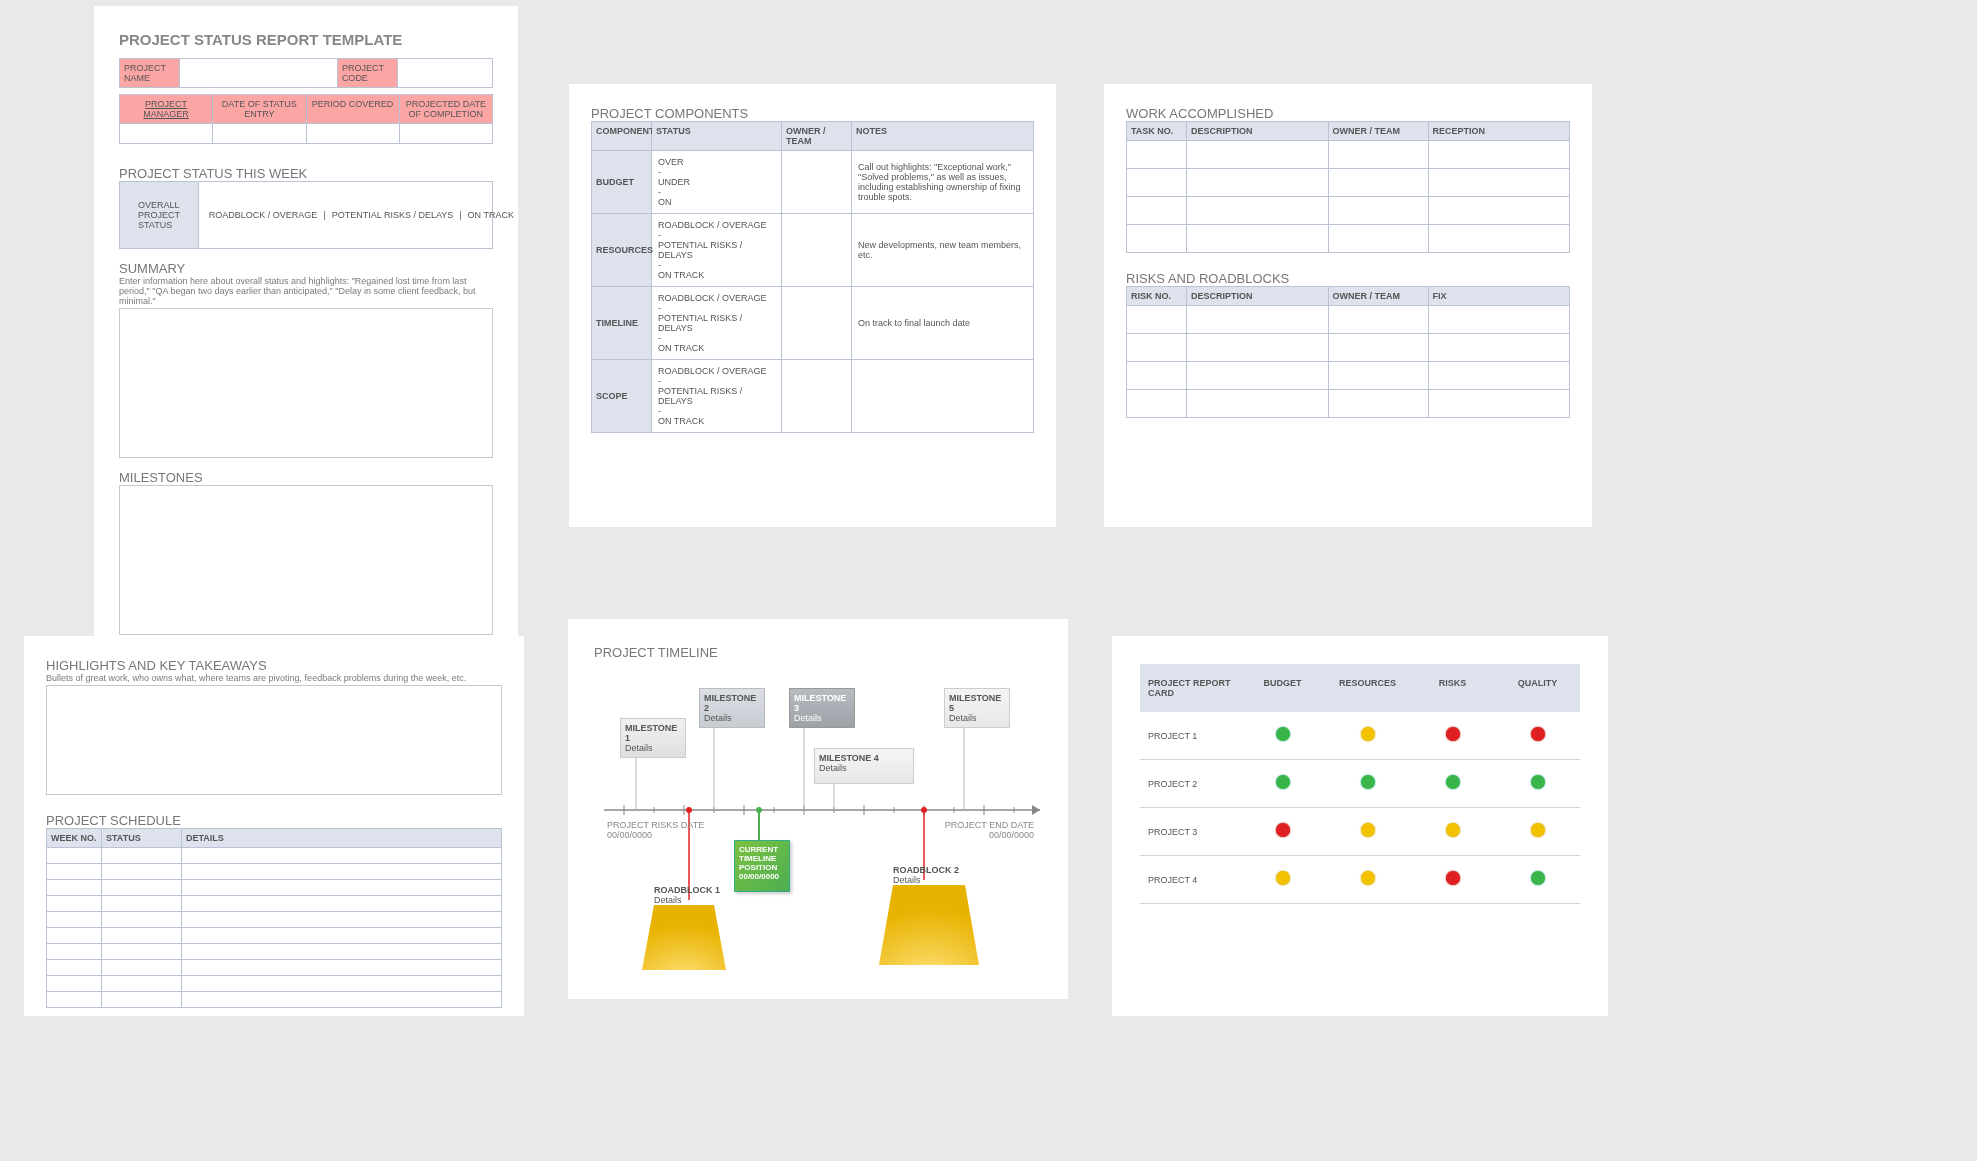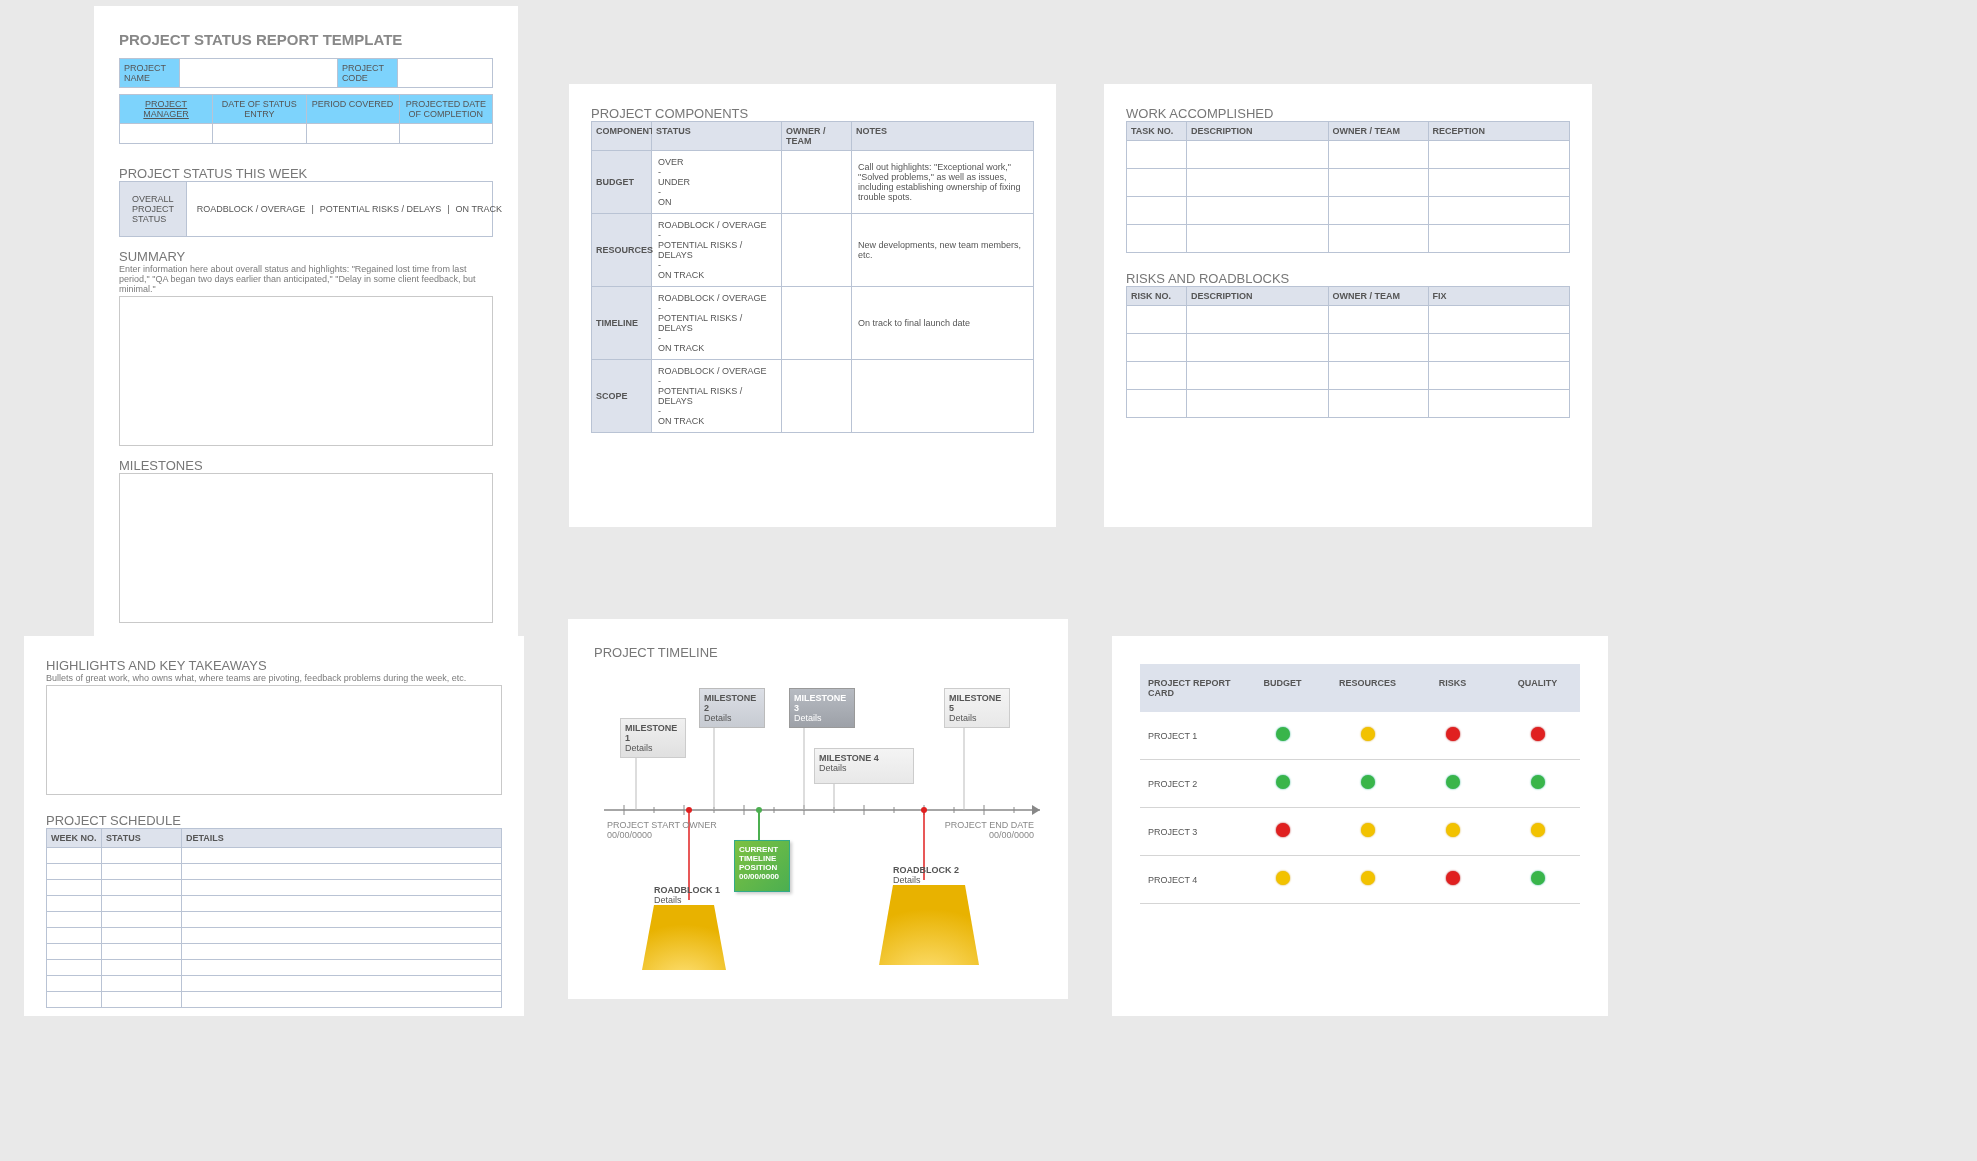--- a/index.html
+++ b/index.html
@@ -1,20 +1,20 @@
 <!DOCTYPE html>
 <html><head>
 <meta charset="utf-8">
 <style>
   * { box-sizing: border-box; }
   html,body { margin:0; padding:0; background:#e9e9e9; font-family:"Century Gothic","Segoe UI",Arial,sans-serif; color:#555; }
   #stage { width:1977px; height:1161px; position:relative; }
   .page { position:absolute; background:#fff; }
   .bbar { border:1px solid #b9c3d4; }
-  .hdr-grey { background:#7dd3fc; }
+  .hdr-grey { background:#fca5a5; }
   .hdr-blue { background:#dde2ec; }
   .xsmall { font-size:9px; }
   .section-title { font-size:13px; color:#777; letter-spacing:0; }
   .cell { border:1px solid #c9c9c9; }
   .dot { width:14px; height:14px; border-radius:50%; display:inline-block; }
   .green { background:#39b54a; box-shadow:0 0 2px #2a8; }
   .yellow { background:#f2c200; box-shadow:0 0 2px #c90; }
   .red   { background:#e02020; box-shadow:0 0 2px #a00; }
 </style>
 </head>
@@ -40,21 +40,21 @@
     </div>
     <div class="bbar" style="border-top:0;display:flex;height:20px;">
       <div style="flex:1;border-right:1px solid #b9c3d4;"></div>
       <div style="flex:1;border-right:1px solid #b9c3d4;"></div>
       <div style="flex:1;border-right:1px solid #b9c3d4;"></div>
       <div style="flex:1;"></div>
     </div>
 
     <div class="section-title" style="margin-top:22px;">PROJECT STATUS THIS WEEK</div>
     <div class="bbar" style="display:flex;">
-      <div class="hdr-blue xsmall" style="width:120px;padding:12px;border-right:1px solid #b9c3d4;">OVERALL PROJECT STATUS</div>
+      <div class="hdr-blue xsmall" style="width:120px;padding:18px;border-right:1px solid #b9c3d4;">OVERALL PROJECT STATUS</div>
       <div class="xsmall" style="flex:1;display:flex;align-items:center;gap:6px;padding:0 10px;white-space:nowrap;">
         <span>ROADBLOCK / OVERAGE</span>
         <span>|</span>
         <span>POTENTIAL RISKS / DELAYS</span>
         <span>|</span>
         <span>ON TRACK</span>
       </div>
     </div>
 
     <div class="section-title" style="margin-top:12px;">SUMMARY</div>
@@ -294,21 +294,21 @@
         <circle cx="330" cy="150" r="3" fill="#e02020"></circle>
       </svg>
 
       <div style="position:absolute;left:26px;top:58px;width:66px;height:40px;background:linear-gradient(#f0f0f0,#e0e0e0);border:1px solid #ccc;padding:4px;font-size:9px;"><b>MILESTONE 1</b><br><span>Details</span></div>
       <div style="position:absolute;left:105px;top:28px;width:66px;height:40px;background:linear-gradient(#dcdfe6,#c7cbd2);border:1px solid #bbb;padding:4px;font-size:9px;"><b>MILESTONE 2</b><br><span>Details</span></div>
       <div style="position:absolute;left:195px;top:28px;width:66px;height:40px;background:linear-gradient(#b7bbc2,#9da1a8);border:1px solid #999;padding:4px;font-size:9px;color:#fff;"><b>MILESTONE 3</b><br><span>Details</span></div>
       <div style="position:absolute;left:220px;top:88px;width:100px;height:36px;background:linear-gradient(#f4f4f4,#e8e8e8);border:1px solid #ccc;padding:4px;font-size:9px;"><b>MILESTONE 4</b><br><span>Details</span></div>
       <div style="position:absolute;left:350px;top:28px;width:66px;height:40px;background:linear-gradient(#f4f4f4,#e8e8e8);border:1px solid #ccc;padding:4px;font-size:9px;"><b>MILESTONE 5</b><br><span>Details</span></div>
 
       <div style="position:absolute;left:13px;top:160px;font-size:9px;color:#888;text-align:left;">
-        <span>PROJECT START OWNER</span><br><span>00/00/0000</span>
+        <span>PROJECT RISKS DATE</span><br><span>00/00/0000</span>
       </div>
       <div style="position:absolute;right:8px;top:160px;font-size:9px;color:#888;text-align:right;">
         <span>PROJECT END DATE</span><br><span>00/00/0000</span>
       </div>
 
       <div style="position:absolute;left:140px;top:180px;width:56px;height:52px;background:linear-gradient(135deg,#7cc142,#4caf50);color:#fff;font-size:8px;font-weight:700;padding:4px;border:1px solid #3a8;box-shadow:2px 2px 3px rgba(0,0,0,.2);">
         <span>CURRENT TIMELINE POSITION</span><br><span>00/00/0000</span>
       </div>
 
       <div style="position:absolute;left:48px;top:225px;width:84px;">

